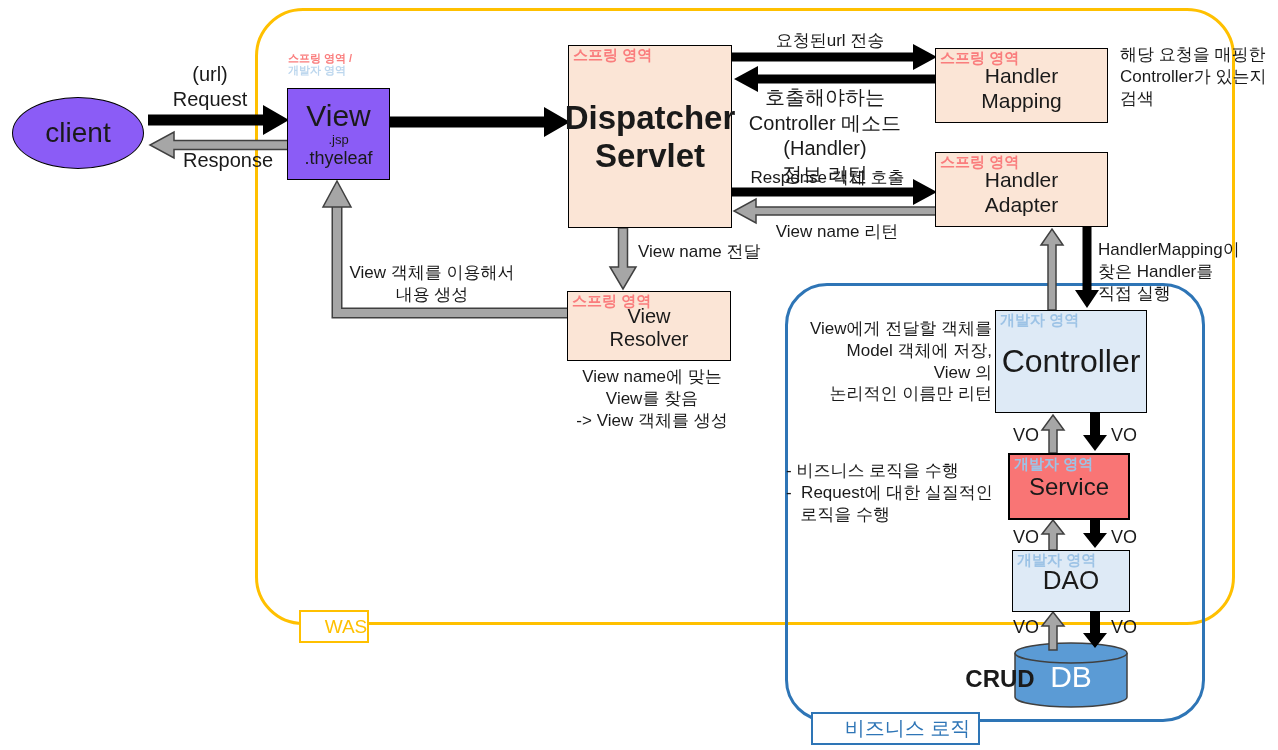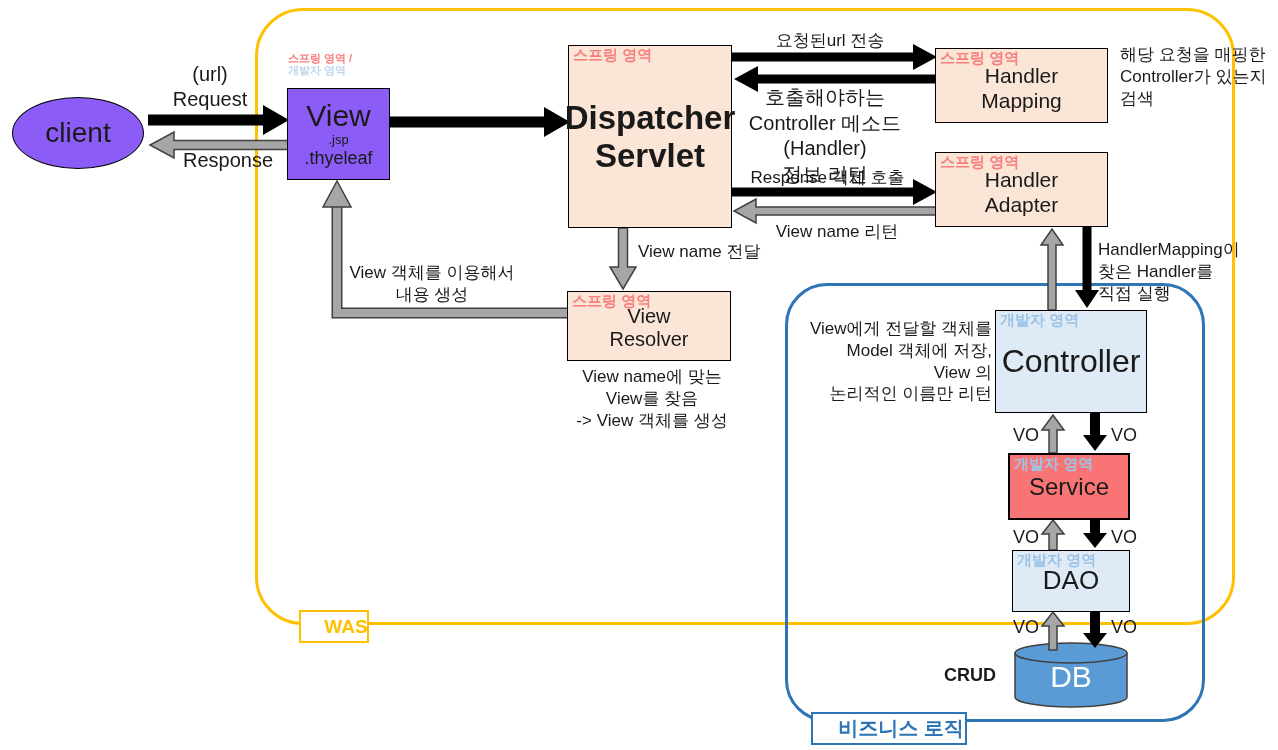--- a/index.html
+++ b/index.html
@@ -23,21 +23,21 @@
   .dev-box{background:#DEEAF6;border:1.5px solid #000;}
   .white-box{background:#8b5cf6;border:1.6px solid #000;}
   .tag{position:absolute;left:4px;top:1px;font-size:15px;font-weight:600;line-height:1.1;z-index:4;white-space:pre-line;}
   .tag-spring{color:#FA7D7D;}
   .tag-dev{color:#9DC3E6;}
   .node-title{line-height:1.15;white-space:pre-line;text-align:center;}
   
   .lbl{position:absolute;font-size:17px;line-height:1.28;z-index:4;}
   .lbl-big{font-size:20px;}
   
-  .plate{position:absolute;box-sizing:border-box;background:#ffffff;display:flex;align-items:center;justify-content:center;font-weight:bold;z-index:4;padding-left:24px;}
+  .plate{position:absolute;box-sizing:border-box;background:#ffffff;display:flex;align-items:center;justify-content:center;font-weight:normal;z-index:4;padding-left:24px;}
   #was-plate{border:2.5px solid #FFC000;color:#FFC000;font-size:19px;}
   #biz-plate{border:2px solid #2E75B6;color:#2E75B6;font-size:20px;}
 </style>
 </head>
 <body>
 
 <div id="stage">
 
   <div id="was-region" class="region" style="left:255px;top:8px;width:980px;height:617px;"></div>
   <div id="biz-region" class="region" style="left:785px;top:283px;width:420px;height:439px;"></div>
@@ -148,26 +148,29 @@
   <div class="lbl pre ctr" style="left:552px;top:366px;width:200px;">View name에 맞는
 View를 찾음
 -&gt; View 객체를 생성</div>
   <div class="lbl pre" style="left:1098px;top:239px;width:172px;">HandlerMapping이
 찾은 Handler를
 직접 실행</div>
   <div class="lbl pre rgt" style="left:790px;top:318px;width:202px;">View에게 전달할 객체를
 Model 객체에 저장,
 View 의
 논리적인 이름만 리턴</div>
+  <div class="lbl prew" style="left:786px;top:460px;width:230px;">- 비즈니스 로직을 수행
+-  Request에 대한 실질적인
+   로직을 수행</div>
 
   <div class="lbl ctr" style="left:1006px;top:424px;width:40px;font-size:18px;">VO</div>
   <div class="lbl ctr" style="left:1104px;top:424px;width:40px;font-size:18px;">VO</div>
   <div class="lbl ctr" style="left:1006px;top:526px;width:40px;font-size:18px;">VO</div>
   <div class="lbl ctr" style="left:1104px;top:526px;width:40px;font-size:18px;">VO</div>
   <div class="lbl ctr" style="left:1006px;top:616px;width:40px;font-size:18px;">VO</div>
   <div class="lbl ctr" style="left:1104px;top:616px;width:40px;font-size:18px;">VO</div>
 
-  <div class="lbl ctr" style="left:934px;top:664px;width:72px;font-size:18px;font-weight:bold;">CRUD</div>
+  <div class="lbl ctr" style="left:964px;top:664px;width:72px;font-size:24px;font-weight:bold;">CRUD</div>
 
   <div id="was-plate" class="plate" style="left:299px;top:610px;width:70px;height:33px;">WAS</div>
-  <div id="biz-plate" class="plate" style="left:811px;top:712px;width:156px;height:33px;">비즈니스 로직</div>
+  <div id="biz-plate" class="plate" style="left:811px;top:712px;width:169px;height:33px;">비즈니스 로직</div>
 
 </div>
 
 </body></html>

